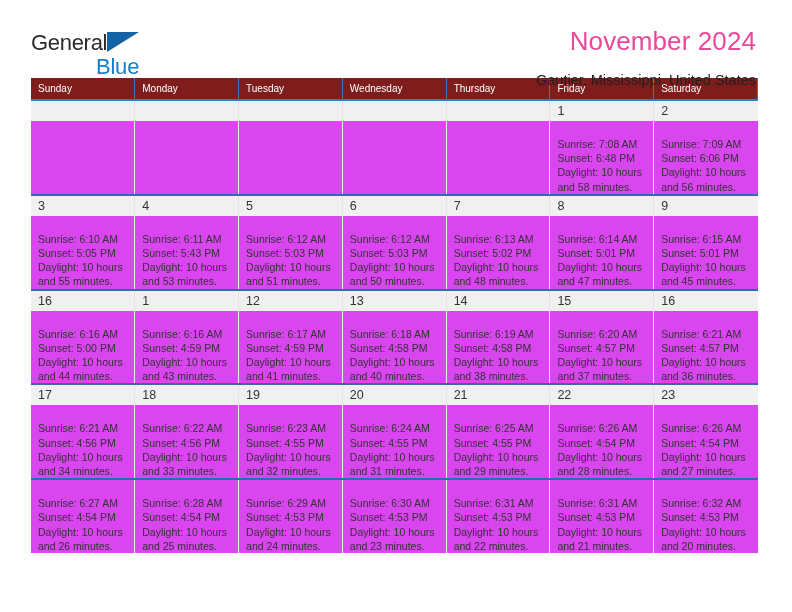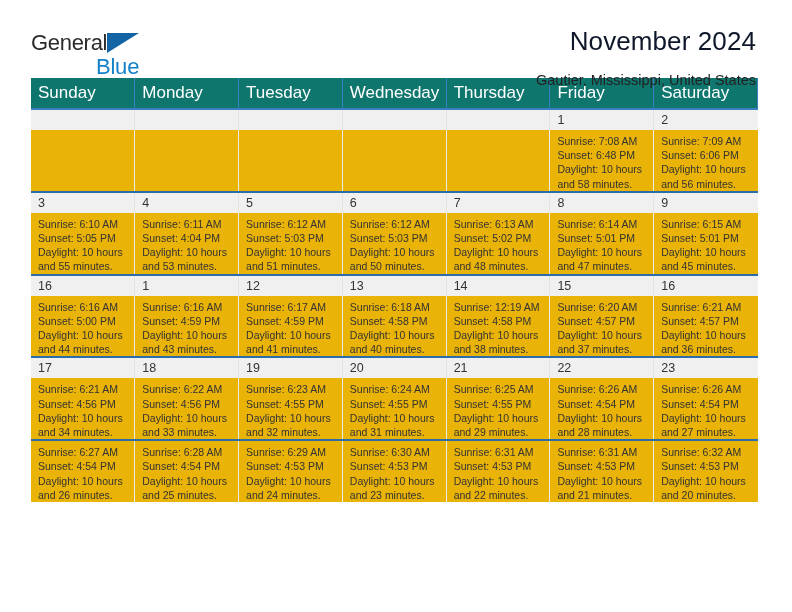--- a/index.html
+++ b/index.html
@@ -32,21 +32,21 @@
     height: 78px;
   }
 
   .logo {
     display: block;
     line-height: 1;
     padding-top: 6px;
   }
   .logo-row1 {
     display: flex;
-    align-items: center;
+    align-items: flex-start;
   }
   .logo-general {
     font-size: 22px;
     color: #2b2b2b;
     letter-spacing: -0.3px;
     line-height: 22px;
   }
   .logo-tri {
     width: 0;
     height: 0;
@@ -65,43 +65,43 @@
     letter-spacing: -0.2px;
     text-align: right;
   }
 
   .title-block {
     text-align: right;
   }
   .month-title {
     font-size: 26px;
     font-weight: normal;
-    color: #0f172a;
+    color: #ec4899;
     line-height: 30px;
     letter-spacing: 0.1px;
   }
   .location {
     font-size: 14.5px;
     color: #231f20;
     line-height: 18px;
     margin-top: 15px;
   }
 
   
   .calendar {
     margin: 0 34px 0 31px;
     border-collapse: collapse;
     table-layout: fixed;
     width: 727px;
   }
 
   .calendar th {
-    background: #0f766e;
+    background: #7f1d1d;
     color: #ffffff;
-    font-size: 17px;
+    font-size: 10px;
     font-weight: normal;
     text-align: left;
     padding: 5px 0 5px 7px;
     height: 19px;
     box-sizing: border-box;
     border-right: 1px solid #3a7ebf;
   }
 
   .wk-sep td {
     padding: 0;
@@ -120,23 +120,23 @@
     padding: 3px 0 3px 7px;
     height: 17px;
     box-sizing: border-box;
     vertical-align: top;
     border-right: 1px solid #e4e4e4;
   }
   .daynum-row td:last-child { border-right: none; }
   .daynum-row td.empty { background: #f0f0f0; }
 
   .detail-row td {
-    background: #eab308;
+    background: #d946ef;
     vertical-align: top;
-    padding: 4px 5px 0 7px;
+    padding: 16px 5px 0 7px;
     height: 59px;
     box-sizing: border-box;
     border-right: 1px solid #ececec;
   }
   .detail-row td:last-child { border-right: none; }
 
   .detail-line {
     font-size: 10.5px;
     line-height: 14.2px;
     color: #333333;
@@ -225,21 +225,21 @@
           <td>9</td>
         </tr>
         <tr class="detail-row">
           <td>
             <div class="detail-line">Sunrise: 6:10 AM</div>
             <div class="detail-line">Sunset: 5:05 PM</div>
             <div class="detail-wrap">Daylight: 10 hours and 55 minutes.</div>
           </td>
           <td>
             <div class="detail-line">Sunrise: 6:11 AM</div>
-            <div class="detail-line">Sunset: 4:04 PM</div>
+            <div class="detail-line">Sunset: 5:43 PM</div>
             <div class="detail-wrap">Daylight: 10 hours and 53 minutes.</div>
           </td>
           <td>
             <div class="detail-line">Sunrise: 6:12 AM</div>
             <div class="detail-line">Sunset: 5:03 PM</div>
             <div class="detail-wrap">Daylight: 10 hours and 51 minutes.</div>
           </td>
           <td>
             <div class="detail-line">Sunrise: 6:12 AM</div>
             <div class="detail-line">Sunset: 5:03 PM</div>
@@ -288,21 +288,21 @@
             <div class="detail-line">Sunrise: 6:17 AM</div>
             <div class="detail-line">Sunset: 4:59 PM</div>
             <div class="detail-wrap">Daylight: 10 hours and 41 minutes.</div>
           </td>
           <td>
             <div class="detail-line">Sunrise: 6:18 AM</div>
             <div class="detail-line">Sunset: 4:58 PM</div>
             <div class="detail-wrap">Daylight: 10 hours and 40 minutes.</div>
           </td>
           <td>
-            <div class="detail-line">Sunrise: 12:19 AM</div>
+            <div class="detail-line">Sunrise: 6:19 AM</div>
             <div class="detail-line">Sunset: 4:58 PM</div>
             <div class="detail-wrap">Daylight: 10 hours and 38 minutes.</div>
           </td>
           <td>
             <div class="detail-line">Sunrise: 6:20 AM</div>
             <div class="detail-line">Sunset: 4:57 PM</div>
             <div class="detail-wrap">Daylight: 10 hours and 37 minutes.</div>
           </td>
           <td>
             <div class="detail-line">Sunrise: 6:21 AM</div>

